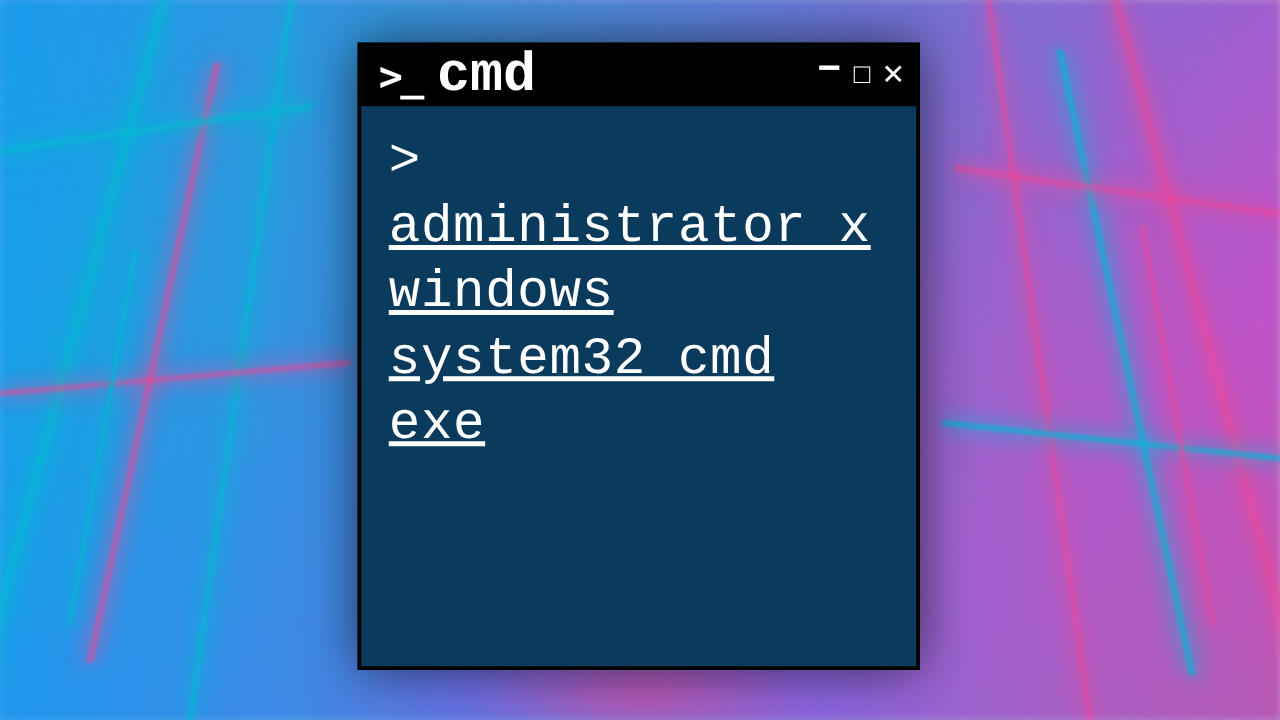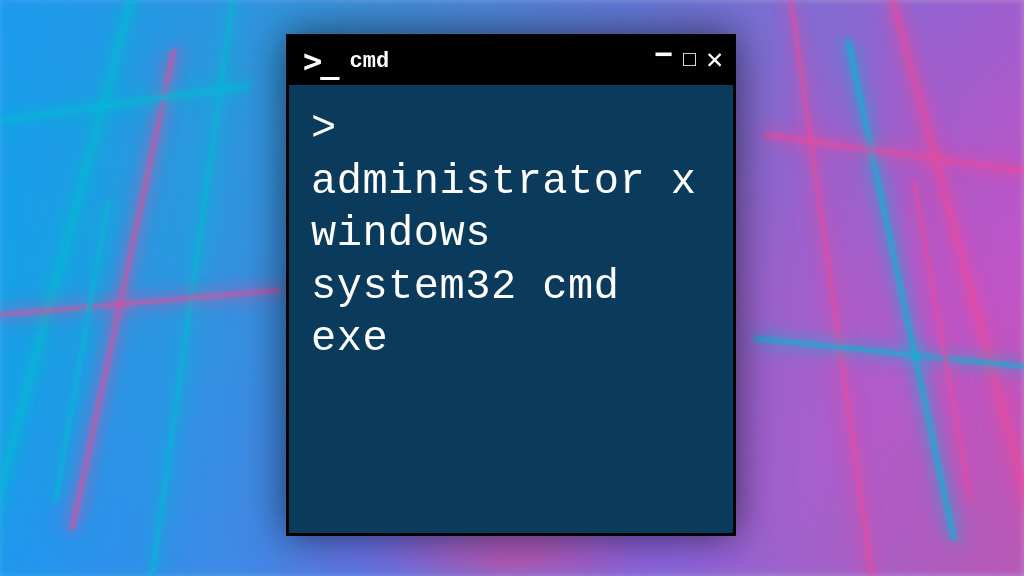--- a/index.html
+++ b/index.html
@@ -108,21 +108,21 @@
       font-size: 32px;
       font-weight: bold;
       font-family: 'Consolas', monospace;
       letter-spacing: -2px;
       display: flex;
       align-items: center;
     }
     
     .window-title {
       color: #fff;
-      font-size: 22px;
+      font-size: 44px;
       font-weight: bold;
       font-family: 'Consolas', 'Courier New', monospace;
     }
     
     .window-controls {
       display: flex;
       align-items: center;
       gap: 10px;
       color: #fff;
     }
@@ -159,20 +159,21 @@
       word-wrap: break-word;
       letter-spacing: 0.5px;
     }
     
     .prompt-symbol {
       display: inline;
     }
     
     .command-text {
       display: inline;
+      text-decoration: underline;
     }
   </style>
 </head>
 <body>
 
 <div class="background"></div>
 <div class="bg-overlay"></div>
 <div class="bg-lines">
   <div class="cyan-line l1"></div>
   <div class="neon-line l2"></div>

